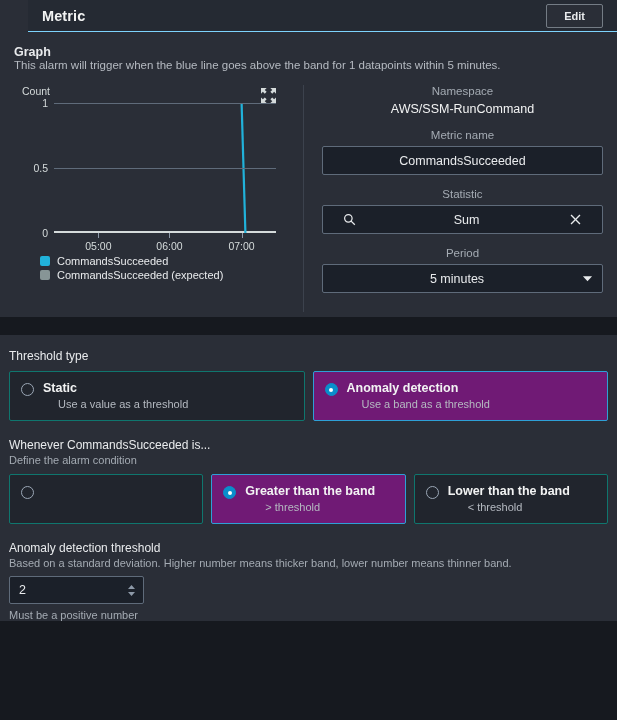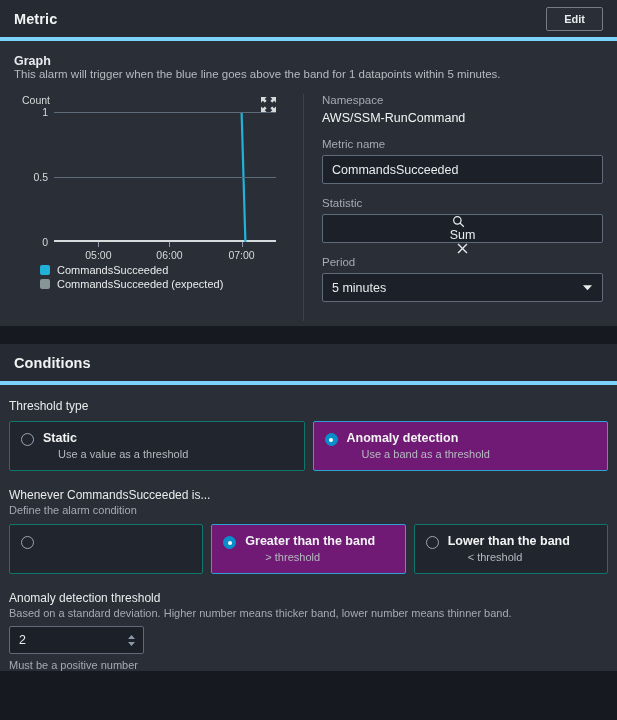--- a/index.html
+++ b/index.html
@@ -6,25 +6,26 @@
   html, body {
     width: 617px; height: 720px;
     background: #16191f;
     font-family: "Liberation Sans", sans-serif;
     overflow: hidden;
   }
 
   
   .panel { background: #2a2e37; width: 617px; }
   .panel-head {
-    height: 41px;
+    height: 32px;
     display: flex; align-items: center; justify-content: space-between;
     padding: 0 14px;
-    border-bottom: 4px solid #7dd3fc;
+    border-bottom: 1px solid #7dd3fc;
     background: #252a33;
+    margin-left: 28px;
   }
   .panel-title {
     font-size: 14.5px; font-weight: bold; color: #f2f3f3;
     letter-spacing: .1px;
   }
   .edit-button {
     background: #2a2e37;
     border: 1px solid #747c85;
     border-radius: 2px;
     color: #e9ebed;
@@ -83,30 +84,30 @@
 
   .legend { margin-top: 22px; margin-left: 26px; }
   .legend-row { display: flex; align-items: center; margin-bottom: 2px; }
   .legend-swatch {
     width: 10px; height: 10px; border-radius: 2px; margin-right: 7px;
     flex: none;
   }
   .legend-text { font-size: 11px; color: #e9ebed; }
 
   
-  .field { margin-bottom: 13px; }
+  .field { margin-bottom: 13px; text-align: center; }
   .field-label { font-size: 11.5px; color: #a4abb3; margin-bottom: 5px; }
   .field-static { font-size: 12.5px; color: #f2f3f3; }
   .input-box {
     height: 29px; background: #1b2029;
     border: 1px solid #5f6b7a; border-radius: 2px;
     display: flex; align-items: center; padding: 0 9px;
     font-size: 12.5px; color: #e9ebed;
   }
-  .input-box.with-icons { padding: 0 20px; flex-direction: column; }
+  .input-box.with-icons { padding: 0 20px; }
   .input-text { flex: 1; }
   .icon-left { margin-right: 8px; display: flex; flex: none; }
   .icon-right { display: flex; flex: none; cursor: pointer; }
 
   
   .panel-gap { height: 18px; background: #16191f; }
 
   
   .cond-body { padding: 14px 9px 0 9px; }
   .cond-label { font-size: 12px; color: #e9ebed; }
@@ -268,23 +269,20 @@
 
       </div>
     </div>
   </div>
 </div>
 
 <div class="panel-gap"></div>
 
 <div class="panel">
 
-  <div class="panel-head">
-    <div class="panel-title">Conditions</div>
-  </div>
 
   <div class="cond-body">
 
     <div>
       <div class="cond-label">Threshold type</div>
       <div class="card-row">
 
         <div class="radio-card">
           <div class="radio"></div>
           <div>

